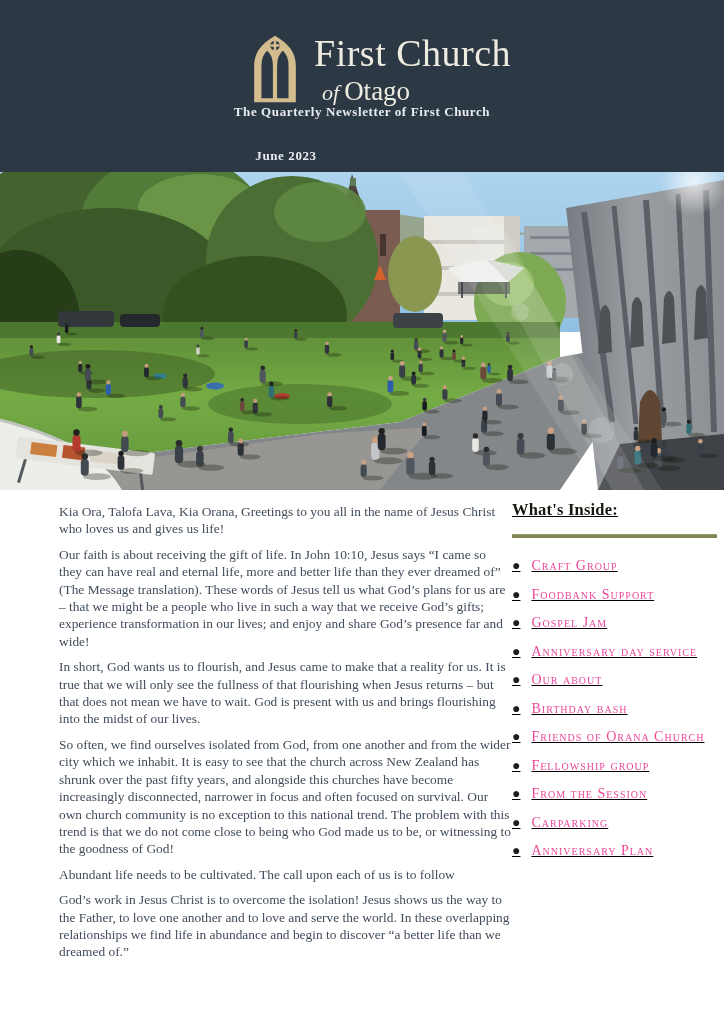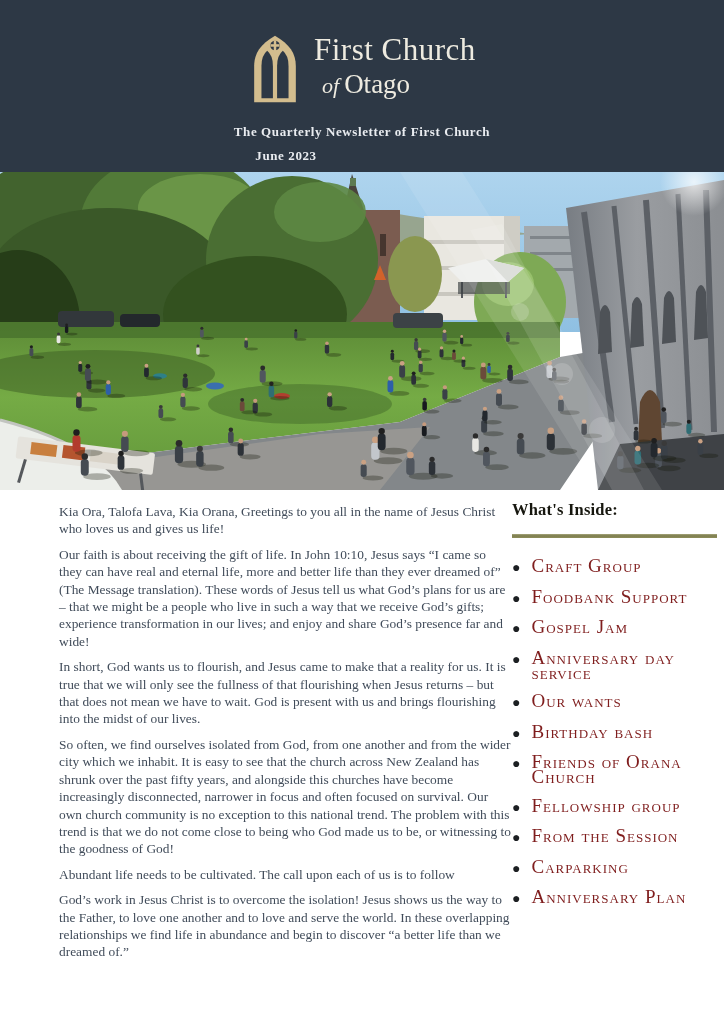--- a/index.html
+++ b/index.html
@@ -9,43 +9,43 @@
     font-family:"Liberation Serif","DejaVu Serif",serif;
   }
   
   #masthead{
     position:absolute;top:0;left:0;width:724px;height:172px;
     background:#2d3845;color:#ece9dd;
   }
   #logo-row{position:absolute;top:34px;left:250px;display:flex;align-items:flex-start;}
   #logo-icon{width:50px;height:70px;margin-right:14px;}
   #name-block{line-height:1;}
-  .church-name-1{font-size:31px;letter-spacing:.5px;color:#eeebe0;}
+  .church-name-1{font-size:38px;letter-spacing:.5px;color:#eeebe0;}
   .church-name-2{margin-top:6px;margin-left:8px;font-size:27px;color:#eeebe0;}
   .church-name-2 .of{font-style:italic;font-size:22px;margin-right:5px;}
-  #tagline{position:absolute;top:124px;left:0;width:724px;text-align:center;
+  #tagline{position:absolute;top:104px;left:0;width:724px;text-align:center;
     font-weight:bold;font-size:13px;letter-spacing:.6px;color:#e9ecf0;}
   #issue-date{position:absolute;top:148px;left:0;width:572px;text-align:center;
     font-weight:bold;font-size:13px;letter-spacing:.6px;color:#e9ecf0;}
   
   #photo-wrap{position:absolute;top:172px;left:0;width:724px;height:318px;overflow:hidden;}
   #photo-svg{display:block;}
   
   #content{position:absolute;top:492px;left:12px;width:724px;display:flex;}
   #article{width:452px;margin-left:47px;padding-top:11px;color:#414c5a;}
   #article p{margin:0 0 8px 0;font-size:13.4px;line-height:17.4px;text-align:left;}
   #continued-note{margin-top:6px;text-align:right;font-style:italic;font-size:12.5px;color:#5c6673;padding-right:2px;}
-  #toc{width:212px;margin-left:1px;padding-top:8px;}
+  #toc{width:212px;margin-left:1px;padding-top:8px;text-decoration:underline;}
   #toc-title{font-weight:bold;font-size:16.5px;color:#17170f;letter-spacing:.2px;}
   #toc-rule{height:4px;width:205px;margin-top:14px;
     background:linear-gradient(#a6a67c,#7d7d4e 45%,#8e8e5c);}
   #toc-list{margin-top:20px;}
   .toc-item{display:flex;align-items:baseline;margin-bottom:13.5px;}
   .toc-bullet{color:#1c1f22;font-size:14px;margin-right:11px;line-height:15px;}
-  .toc-label{font-variant:small-caps;font-size:19px;letter-spacing:1px;color:#7f1d1d;line-height:15px;}
+  .toc-label{font-variant:small-caps;font-size:14px;letter-spacing:1px;color:#ec4899;line-height:15px;}
 </style>
 </head>
 <body>
 
 <div id="page">
 
   <div id="masthead">
     <div id="logo-row">
       <svg id="logo-icon" viewBox="0 0 48 66">
         <path d="M24,1 C10,9 4,18 4,30 L4,65 L44,65 L44,30 C44,18 38,9 24,1 Z" fill="#d3bd8e"></path>
@@ -436,21 +436,21 @@
         <div class="toc-item">
             <span class="toc-bullet">●</span>
             <span class="toc-label">Gospel Jam</span>
           </div>
         <div class="toc-item">
             <span class="toc-bullet">●</span>
             <span class="toc-label">Anniversary day service</span>
           </div>
         <div class="toc-item">
             <span class="toc-bullet">●</span>
-            <span class="toc-label">Our wants</span>
+            <span class="toc-label">Our about</span>
           </div>
         <div class="toc-item">
             <span class="toc-bullet">●</span>
             <span class="toc-label">Birthday bash</span>
           </div>
         <div class="toc-item">
             <span class="toc-bullet">●</span>
             <span class="toc-label">Friends of Orana Church</span>
           </div>
         <div class="toc-item">

